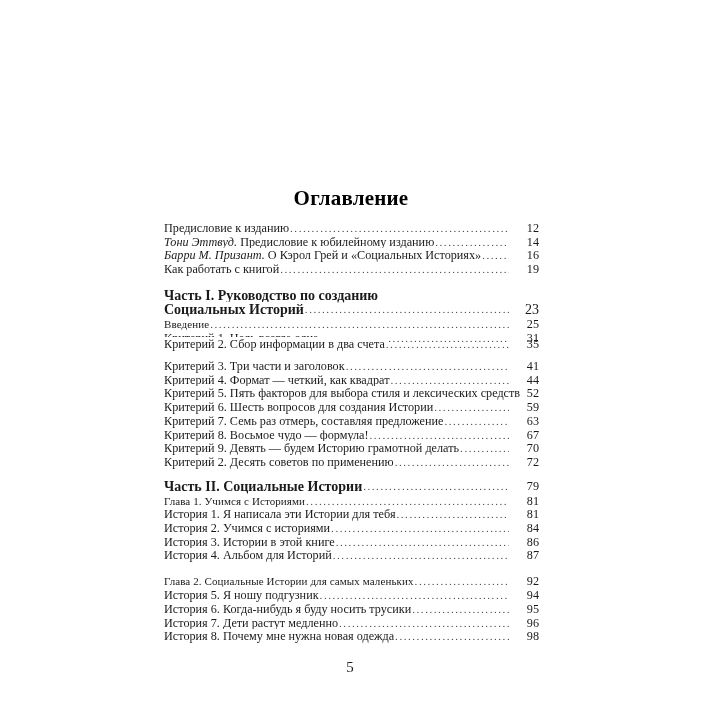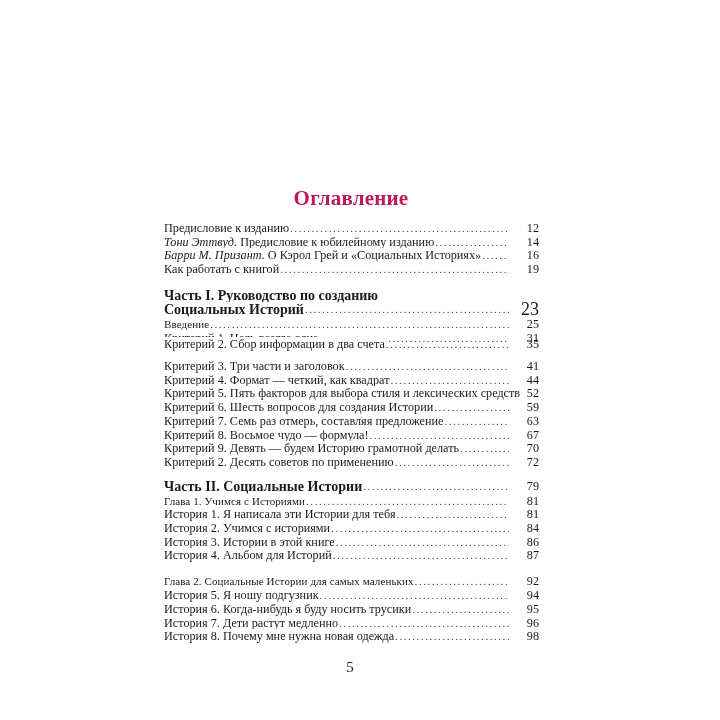--- a/index.html
+++ b/index.html
@@ -23,21 +23,21 @@
     }
     .title {
       position: absolute;
       left: 0;
       width: 702px;
       top: 186px;
       text-align: center;
       font-weight: bold;
       font-size: 21px;
       letter-spacing: 0.2px;
-      color: #be185d;
+      color: #000000;
     }
     .toc {
       position: absolute;
       left: 164px;
       width: 375px;
       top: 0;
     }
     .row {
       position: absolute;
       left: 0;
@@ -126,21 +126,21 @@
       <span class="dots"></span>
       <span class="page-num">19</span>
     </div>
 
     <div class="row part" style="top:288px">
       <span class="label">Часть I. Руководство по созданию</span>
     </div>
     <div class="row part" style="top:302px">
       <span class="label">Социальных Историй</span>
       <span class="dots" style="font-weight:normal;font-size:11px;"></span>
-      <span class="page-num" style="font-weight:normal;font-size:18px;">23</span>
+      <span class="page-num" style="font-weight:normal;font-size:14px;">23</span>
     </div>
 
     <div class="row smallcaps" style="top:317px">
       <span class="label">Введение</span>
       <span class="dots"></span>
       <span class="page-num">25</span>
     </div>
     <div class="row" style="top:331px">
       <span class="label">Критерий 1. Цель всегда одна</span>
       <span class="dots"></span>

